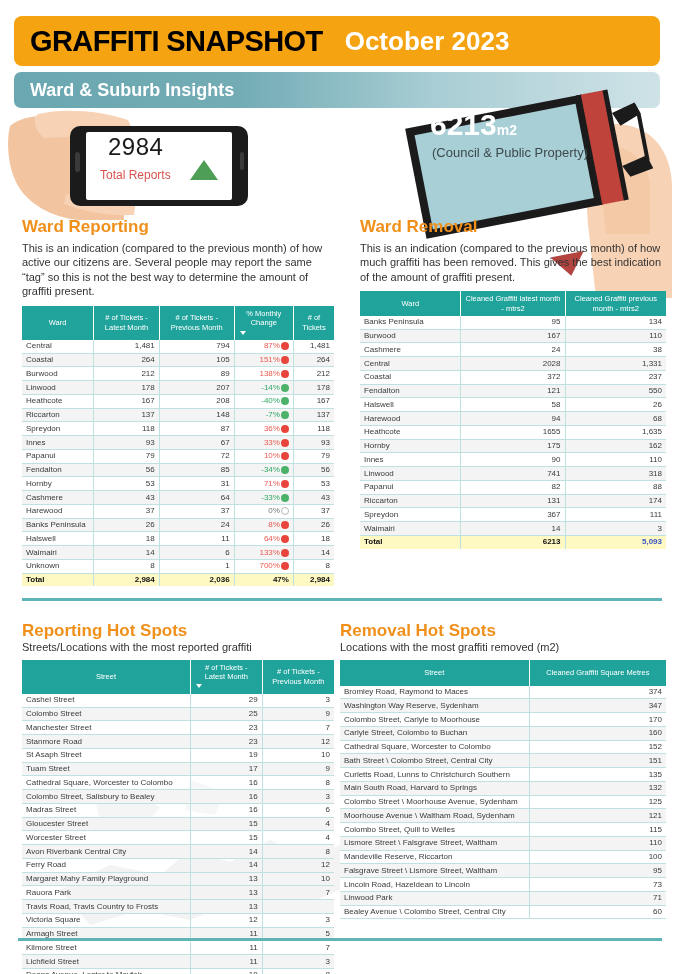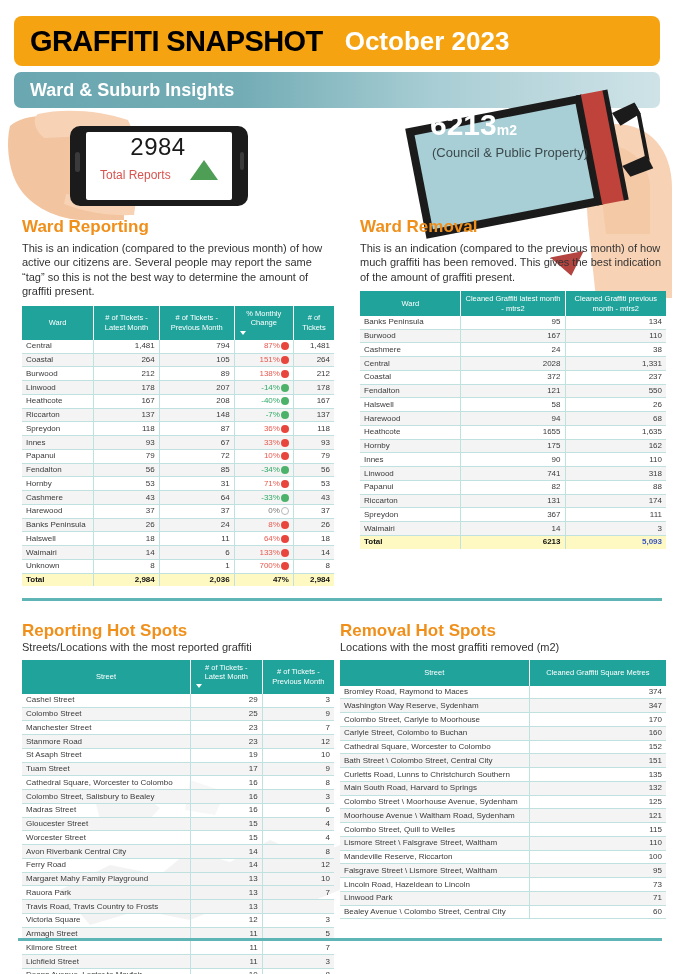--- a/index.html
+++ b/index.html
@@ -37,21 +37,21 @@
     border-radius: 7px; display: flex; align-items: center; padding: 0 16px;
   }
   .subtitle-text { font-size: 18px; font-weight: bold; color: #ffffff; }
 
   
   .hand-left { position: absolute; left: 4px; top: 108px; width: 250px; height: 115px; z-index: 2; }
   .hand-right { position: absolute; left: 400px; top: 84px; width: 275px; height: 220px; z-index: 2; }
 
   .phone-value {
     position: absolute; left: 108px; top: 133px; z-index: 4;
-    width: 100px; text-align: center;
+    width: 100px; 
     font-size: 24px; color: #1a1a1a; letter-spacing: .5px;
   }
   .phone-label {
     position: absolute; left: 100px; top: 168px; z-index: 4;
     width: 116px; 
     font-size: 12px; color: #d9534f;
   }
   .tablet-value {
     position: absolute; left: 430px; top: 108px; z-index: 4; width: 160px;
     text-align: left; font-size: 30px; font-weight: bold; color: #ffffff;

